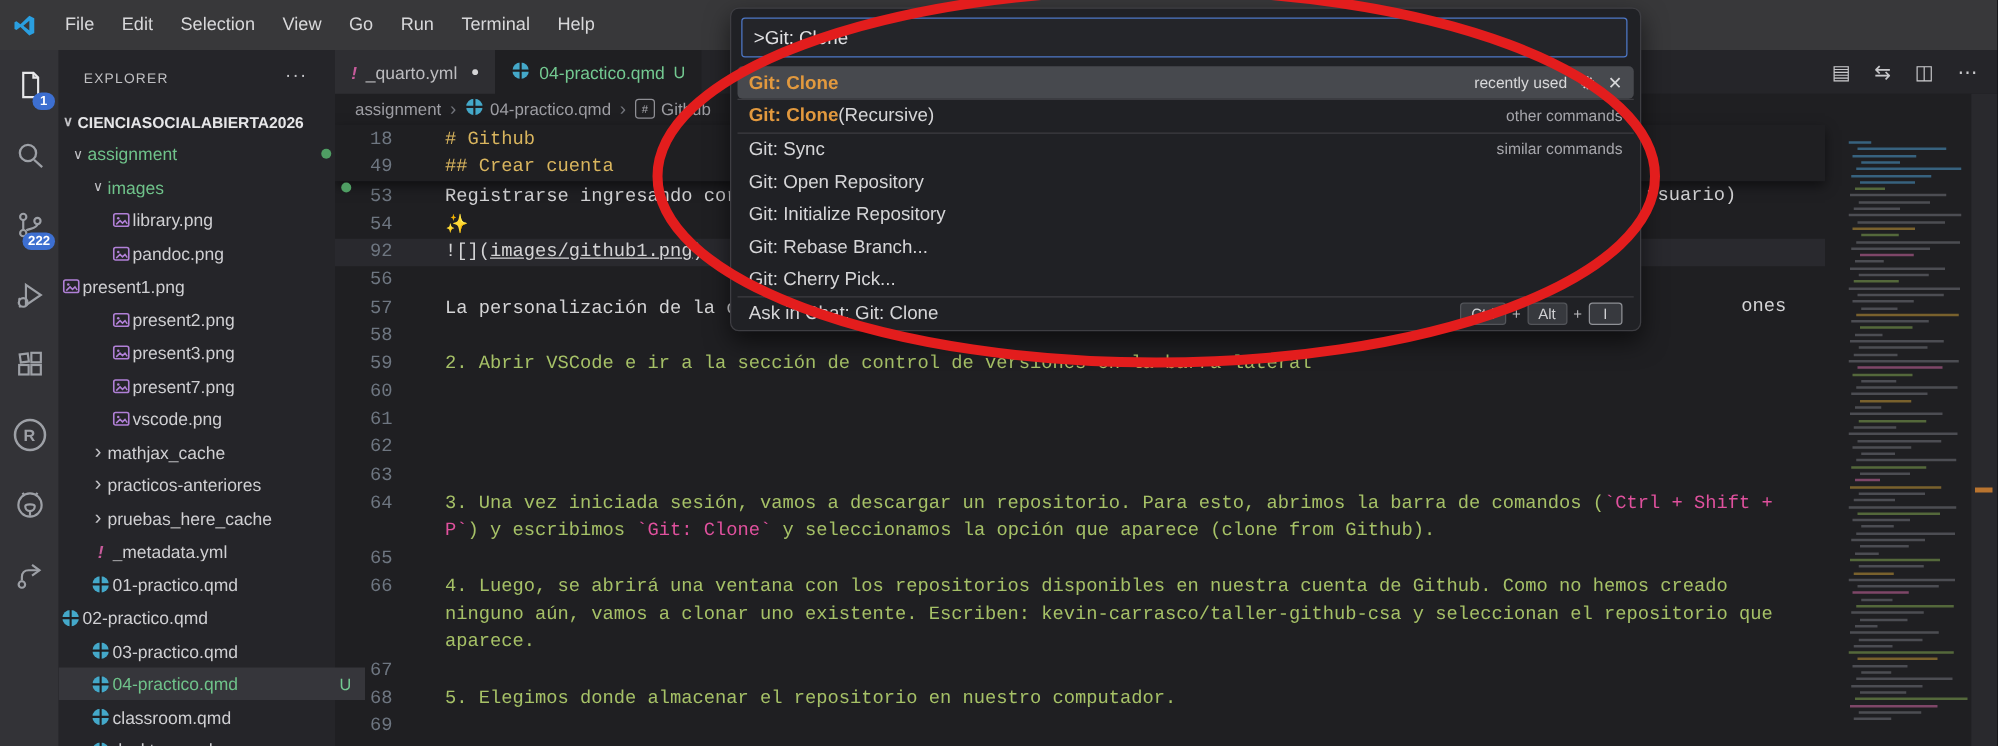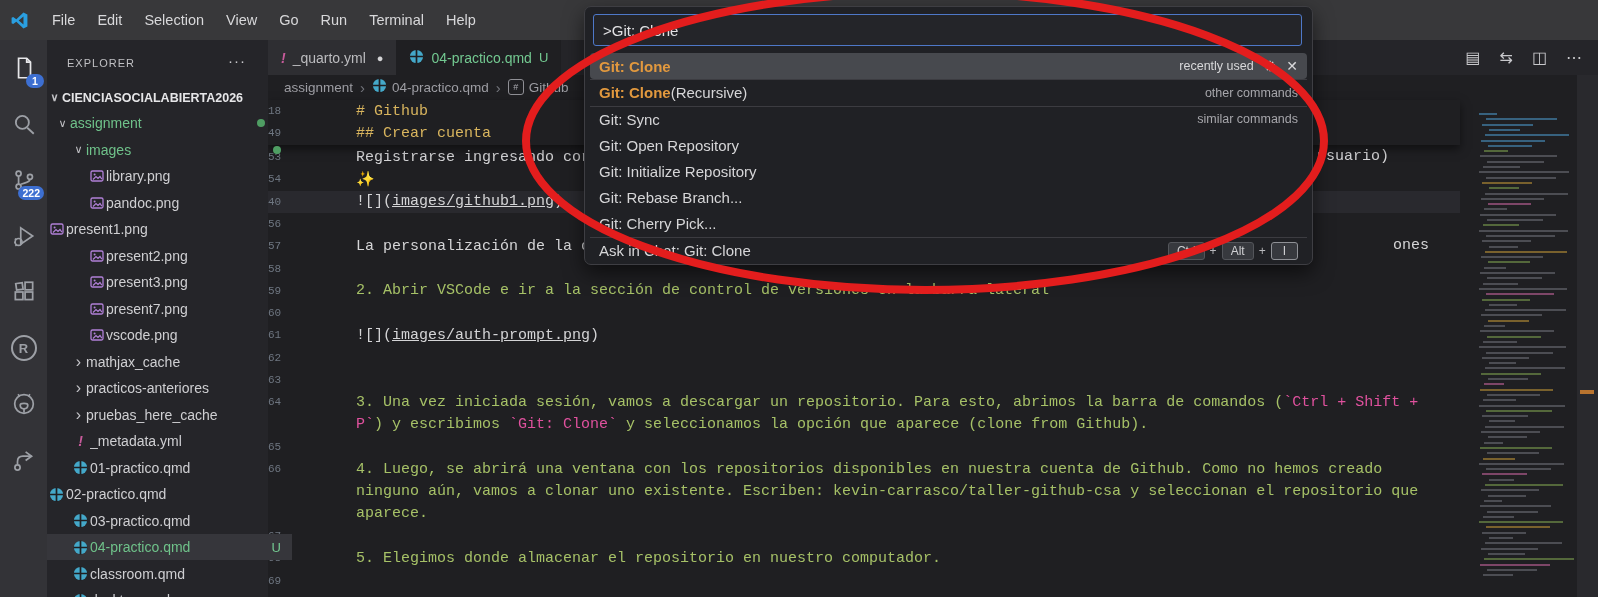--- a/index.html
+++ b/index.html
@@ -48,21 +48,21 @@
   .breadcrumb{position:absolute;left:0;top:35px;width:100%;height:24px;display:flex;align-items:center;
               gap:7px;padding-left:16px;color:#9d9da3;font-size:13.5px;box-sizing:border-box;}
   .bc-sep{color:#73757c;font-size:15px;}
   .bc-item{display:flex;align-items:center;gap:5px;}
   .sym-icon{display:inline-flex;width:14px;height:14px;border:1px solid #8f8f95;border-radius:3px;
             align-items:center;justify-content:center;font-size:9px;color:#a8a8ae;}
   
   .code-row{position:absolute;left:0;width:1192px;height:22px;display:flex;align-items:center;
             font-family:"Liberation Mono","DejaVu Sans Mono",monospace;font-size:15px;white-space:pre;}
   .code-row.hl{background:#29292e;}
-  .gutter{width:46px;color:#6e7681;font-size:11px;flex:none;
+  .gutter{width:46px;text-align:right;color:#6e7681;font-size:15px;flex:none;
           font-family:"Liberation Mono",monospace;}
   .code-text{margin-left:42px;}
   .seg-plain{color:#d4d4d6;} .seg-head{color:#d9b55e;} .seg-list{color:#a6c167;}
   .seg-code{color:#e0519e;} .seg-link{color:#d4d4d6;text-decoration:underline;}
   .tail{position:absolute;top:2px;color:#d4d4d6;font-family:"Liberation Mono",monospace;font-size:15px;}
   .sticky-wrap{position:absolute;left:0;top:60px;width:1192px;height:45px;background:#1f1f22;
                box-shadow:0 4px 9px rgba(0,0,0,.5);z-index:3;}
   
   .minimap{position:absolute;right:21px;top:35px;width:100px;height:522px;}
   .mm-line{position:absolute;height:2px;opacity:.85;}
@@ -371,27 +371,27 @@
         <span class="bc-sep">›</span>
         <span class="bc-item">
           <span class="sym-icon">#</span>
           <span>Github</span>
         </span>
       </div>
 
     <div id="codearea">
         <div class="code-row" style="top: 106px;"><span class="gutter">53</span><span class="code-text"><span class="seg-plain">Registrarse ingresando cor</span></span><span class="tail" style="left: 1049px;">usuario)</span></div>
         <div class="code-row" style="top: 128.3px;"><span class="gutter">54</span><span class="code-text"><span class="seg-plain">✨</span></span></div>
-        <div class="code-row hl" style="top: 150.6px;"><span class="gutter">40</span><span class="code-text"><span class="seg-plain">![](</span><span class="seg-link">images/github1.png</span><span class="seg-plain">)</span></span></div>
+        <div class="code-row hl" style="top: 150.6px;"><span class="gutter">92</span><span class="code-text"><span class="seg-plain">![](</span><span class="seg-link">images/github1.png</span><span class="seg-plain">)</span></span></div>
         <div class="code-row" style="top: 172.9px;"><span class="gutter">56</span><span class="code-text"></span></div>
         <div class="code-row" style="top: 195.2px;"><span class="gutter">57</span><span class="code-text"><span class="seg-plain">La personalización de la cu</span></span><span class="tail" style="left: 1125px;">ones</span></div>
         <div class="code-row" style="top: 217.5px;"><span class="gutter">58</span><span class="code-text"></span></div>
         <div class="code-row" style="top: 239.8px;"><span class="gutter">59</span><span class="code-text"><span class="seg-list">2. Abrir VSCode e ir a la sección de control de versiones en la barra lateral</span></span></div>
         <div class="code-row" style="top: 262.1px;"><span class="gutter">60</span><span class="code-text"></span></div>
-        <div class="code-row" style="top: 284.4px;"><span class="gutter">61</span><span class="code-text"><span class="seg-plain">![](</span><span class="seg-link">images/auth-prompt.png</span><span class="seg-plain">)</span></span></div>
+        <div class="code-row" style="top: 284.4px;"><span class="gutter">61</span></div>
         <div class="code-row" style="top: 306.7px;"><span class="gutter">62</span><span class="code-text"></span></div>
         <div class="code-row" style="top: 329px;"><span class="gutter">63</span><span class="code-text"></span></div>
         <div class="code-row" style="top: 351.3px;"><span class="gutter">64</span><span class="code-text"><span class="seg-list">3. Una vez iniciada sesión, vamos a descargar un repositorio. Para esto, abrimos la barra de comandos (</span><span class="seg-code">`Ctrl + Shift +</span></span></div>
         <div class="code-row" style="top: 373.6px;"><span class="gutter"></span><span class="code-text"><span class="seg-code">P`</span><span class="seg-list">) y escribimos </span><span class="seg-code">`Git: Clone`</span><span class="seg-list"> y seleccionamos la opción que aparece (clone from Github).</span></span></div>
         <div class="code-row" style="top: 395.9px;"><span class="gutter">65</span><span class="code-text"></span></div>
         <div class="code-row" style="top: 418.2px;"><span class="gutter">66</span><span class="code-text"><span class="seg-list">4. Luego, se abrirá una ventana con los repositorios disponibles en nuestra cuenta de Github. Como no hemos creado</span></span></div>
         <div class="code-row" style="top: 440.5px;"><span class="gutter"></span><span class="code-text"><span class="seg-list">ninguno aún, vamos a clonar uno existente. Escriben: kevin-carrasco/taller-github-csa y seleccionan el repositorio que</span></span></div>
         <div class="code-row" style="top: 462.8px;"><span class="gutter"></span><span class="code-text"><span class="seg-list">aparece.</span></span></div>
         <div class="code-row" style="top: 485.1px;"><span class="gutter">67</span><span class="code-text"></span></div>
         <div class="code-row" style="top: 507.4px;"><span class="gutter">68</span><span class="code-text"><span class="seg-list">5. Elegimos donde almacenar el repositorio en nuestro computador.</span></span></div>

